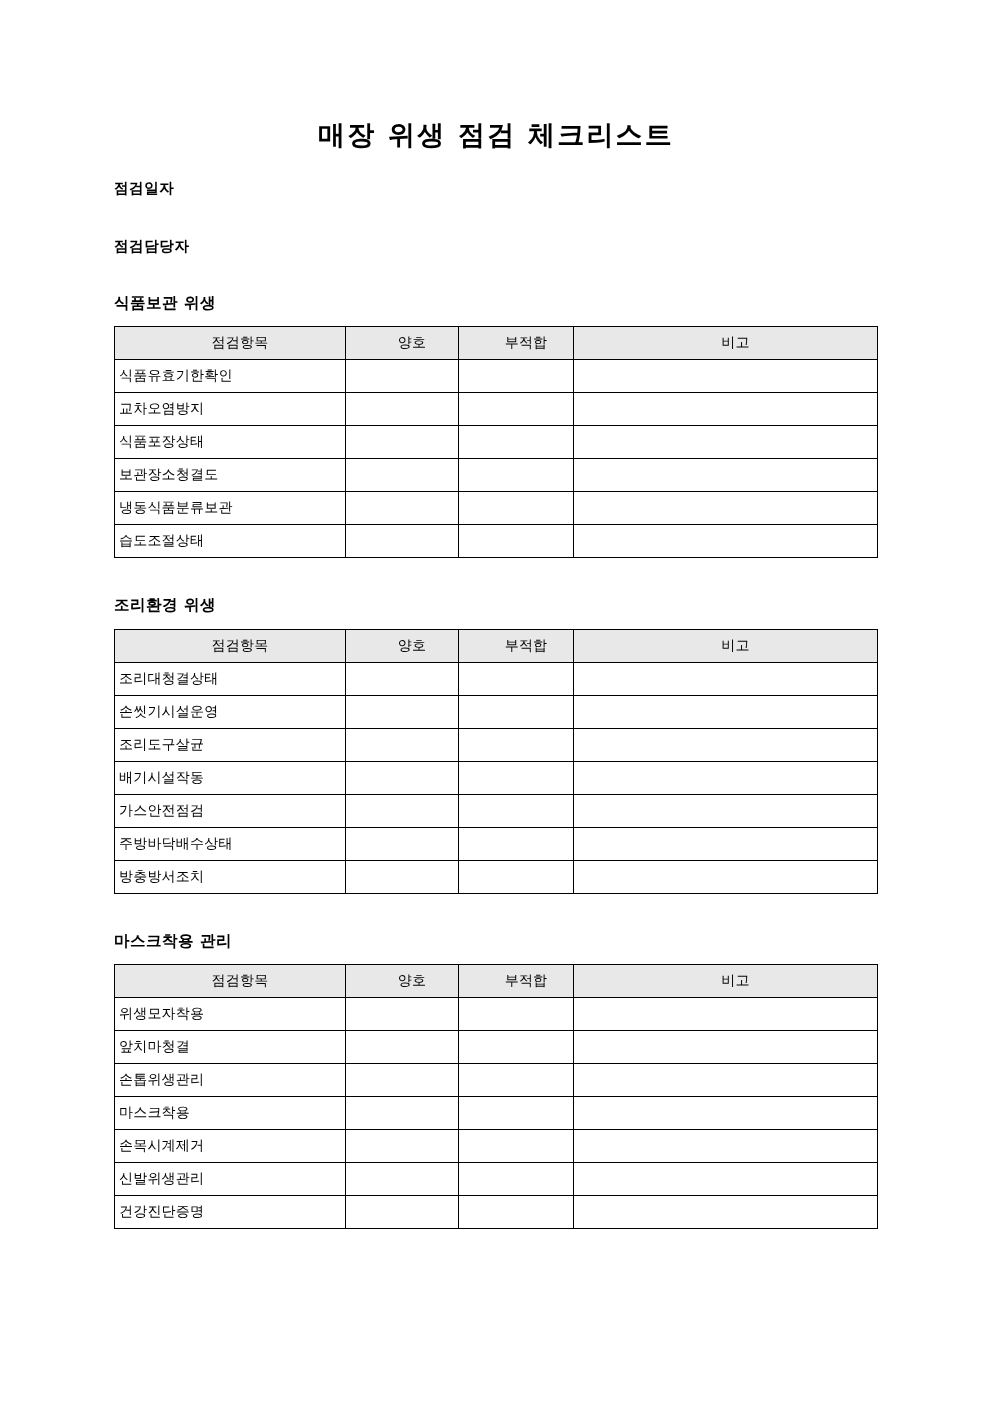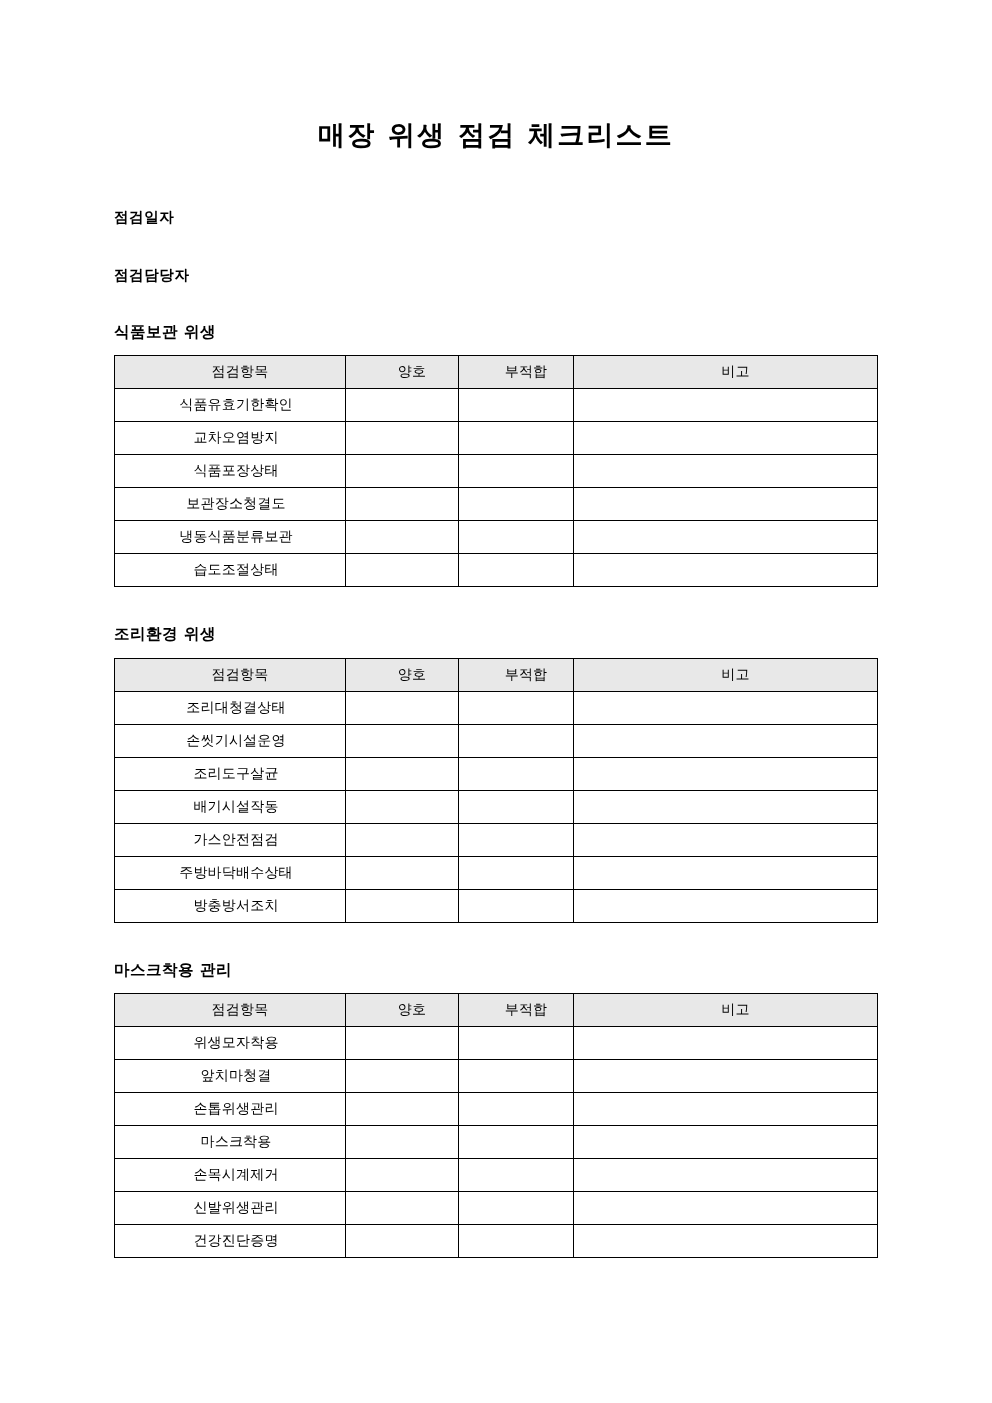--- a/index.html
+++ b/index.html
@@ -46,21 +46,21 @@
   }
 
   
   .field-label {
     font-size: 14.5px;
     font-weight: bold;
     letter-spacing: 0.6px;
     line-height: 1.2;
     color: #000000;
   }
-  .field-label.first { margin-top: 57px; }
+  .field-label.first { margin-top: 28px; }
   .field-label.second { margin-top: 41px; }
 
   
   .section-heading {
     font-size: 15.5px;
     font-weight: bold;
     letter-spacing: 0.5px;
     line-height: 1.2;
     color: #000000;
     margin-top: 38px;
@@ -91,23 +91,23 @@
     color: #000000;
     padding: 0;
   }
   .check-table thead th {
     background: #e8e8e8;
     text-align: center;
     vertical-align: middle;
     padding-left: 20px;
   }
   .check-table tbody td.item-cell {
-    text-align: center;
+    text-align: left;
     vertical-align: middle;
-    padding-left: 12px;
+    padding-left: 4px;
   }
   .check-table tbody td.blank-cell {
     text-align: center;
     vertical-align: middle;
   }
 
   .section-block { position: relative; }
 </style>
 </head>
 <body>

